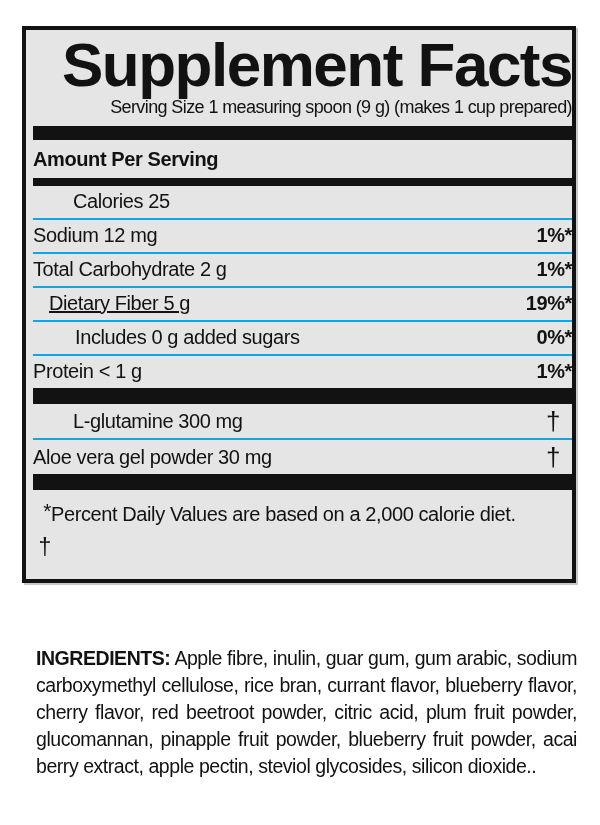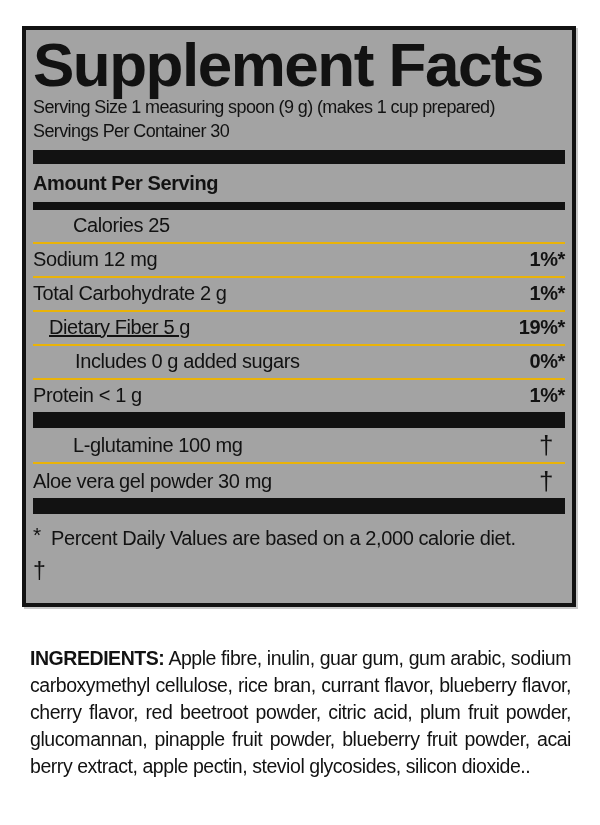--- a/index.html
+++ b/index.html
@@ -20,24 +20,25 @@
     overflow: hidden;
   }
 
   
   .panel {
     position: absolute;
     left: 22px;
     top: 26px;
     width: 554px;
     box-sizing: border-box;
-    background: #a3a3a3;
+    background: #e5e5e5;
     border: 4px solid #121212;
     box-shadow: 2px 2px 0 #c9c9c9;
-    padding: 2px 7px 14px 7px;
+    padding: 2px 0 14px 7px;
+    text-align: right;
   }
   .title {
     font-size: 62px;
     font-weight: bold;
     letter-spacing: -1.5px;
     line-height: 0.98;
     white-space: nowrap;
     margin-top: 3px;
   }
   .serving-line {
@@ -64,21 +65,21 @@
     padding: 8px 0 7px 0;
   }
 
   .row {
     display: flex;
     justify-content: space-between;
     align-items: baseline;
     font-size: 20px;
     letter-spacing: -0.4px;
     padding: 4px 0 5px 0;
-    border-top: 2px solid #eab308;
+    border-top: 2px solid #0ea5e9;
     min-height: 23px;
   }
   .row.no-sep { border-top: none; margin-left: 40px; }
   .label.ind1 { padding-left: 16px; text-decoration: underline; }
   .label.ind2 { padding-left: 42px; }
   .value { font-weight: bold; white-space: nowrap; }
   .value.dagger {
     font-weight: normal;
     font-size: 26px;
     line-height: 0.85;
@@ -107,41 +108,40 @@
   }
   .fn-sym.dag {
     font-size: 23px;
     position: relative;
     top: 0px;
   }
 
   
   .ingredients {
     position: absolute;
-    left: 30px;
+    left: 36px;
     top: 645px;
     width: 541px;
     font-size: 19.5px;
     letter-spacing: -0.45px;
     line-height: 1.38;
     text-align: justify;
   }
   .ing-label { font-weight: bold; }
 </style>
 </head>
 <body>
 
 <div class="page">
 
   <div class="panel">
 
     <div class="title">Supplement Facts</div>
 
     <div class="serving-line">Serving Size 1 measuring spoon (9 g) (makes 1 cup prepared)</div>
-    <div class="serving-line">Servings Per Container 30</div>
 
     <div class="bar"></div>
 
     <div class="hdr-row">
       <span>Amount Per Serving</span>
     </div>
 
     <div class="bar mid"></div>
 
     <div class="row no-sep">
@@ -165,21 +165,21 @@
       <span class="value">0%*</span>
     </div>
     <div class="row">
       <span class="label">Protein &lt; 1 g</span>
       <span class="value">1%*</span>
     </div>
 
     <div class="bar sep"></div>
 
     <div class="row no-sep">
-      <span class="label">L-glutamine 100 mg</span>
+      <span class="label">L-glutamine 300 mg</span>
       <span class="value dagger">†</span>
     </div>
     <div class="row">
       <span class="label">Aloe vera gel powder 30 mg</span>
       <span class="value dagger">†</span>
     </div>
 
     <div class="bar sep"></div>
 
     <div class="footnotes">

